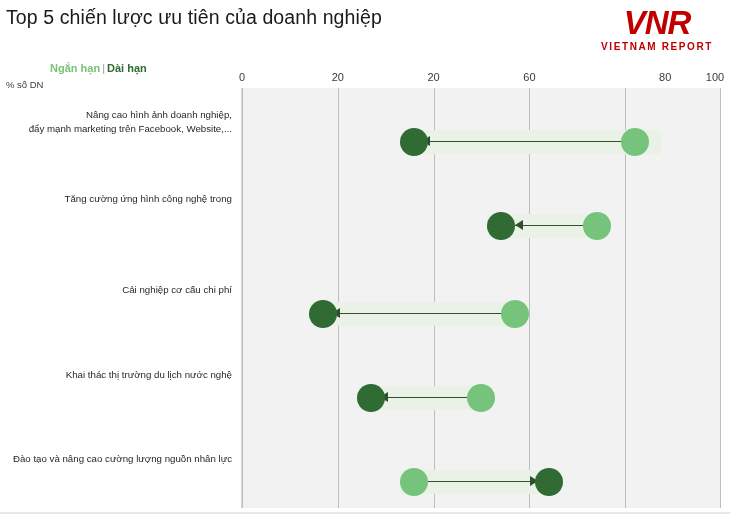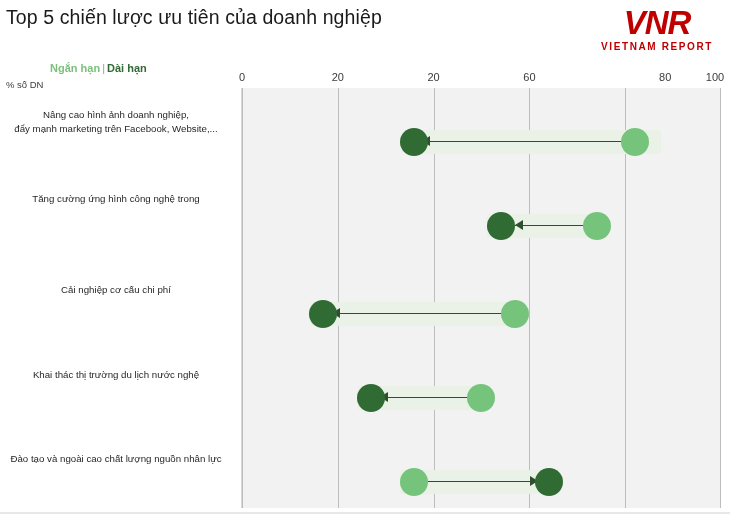--- a/index.html
+++ b/index.html
@@ -144,21 +144,21 @@
     height: 28px;
     border-radius: 50%;
     transform: translateX(-14px);
   }
   .dot-short { background: #76c47c; }
   .dot-long  { background: #2f6b33; }
   .cat {
     position: absolute;
     left: 0;
     width: 232px;
-    text-align: center;
+    text-align: right;
     font-size: 9.7px;
     line-height: 14px;
     color: #231f20;
   }
 
   #bottom-rule {
     position: absolute;
     left: 0;
     top: 512px;
     width: 730px;
@@ -192,21 +192,21 @@
   <div class="cat" style="top:192px;">
     <div>Tăng cường ứng hình công nghệ trong</div>
   </div>
   <div class="cat" style="top:283px;">
     <div>Cải nghiệp cơ cấu chi phí</div>
   </div>
   <div class="cat" style="top:368px;">
     <div>Khai thác thị trường du lịch nước nghệ</div>
   </div>
   <div class="cat" style="top:452px;">
-    <div>Đào tạo và ngoài cao chất lượng nguồn nhân lực</div>
+    <div>Đào tạo và nâng cao cường lượng nguồn nhân lực</div>
   </div>
 </div>
 
 <div id="plot">
 
   <div class="gridline" style="left:0px;"></div>
   <div class="gridline" style="left:95.8px;"></div>
   <div class="gridline" style="left:191.6px;"></div>
   <div class="gridline" style="left:287.4px;"></div>
   <div class="gridline" style="left:383.2px;"></div>

